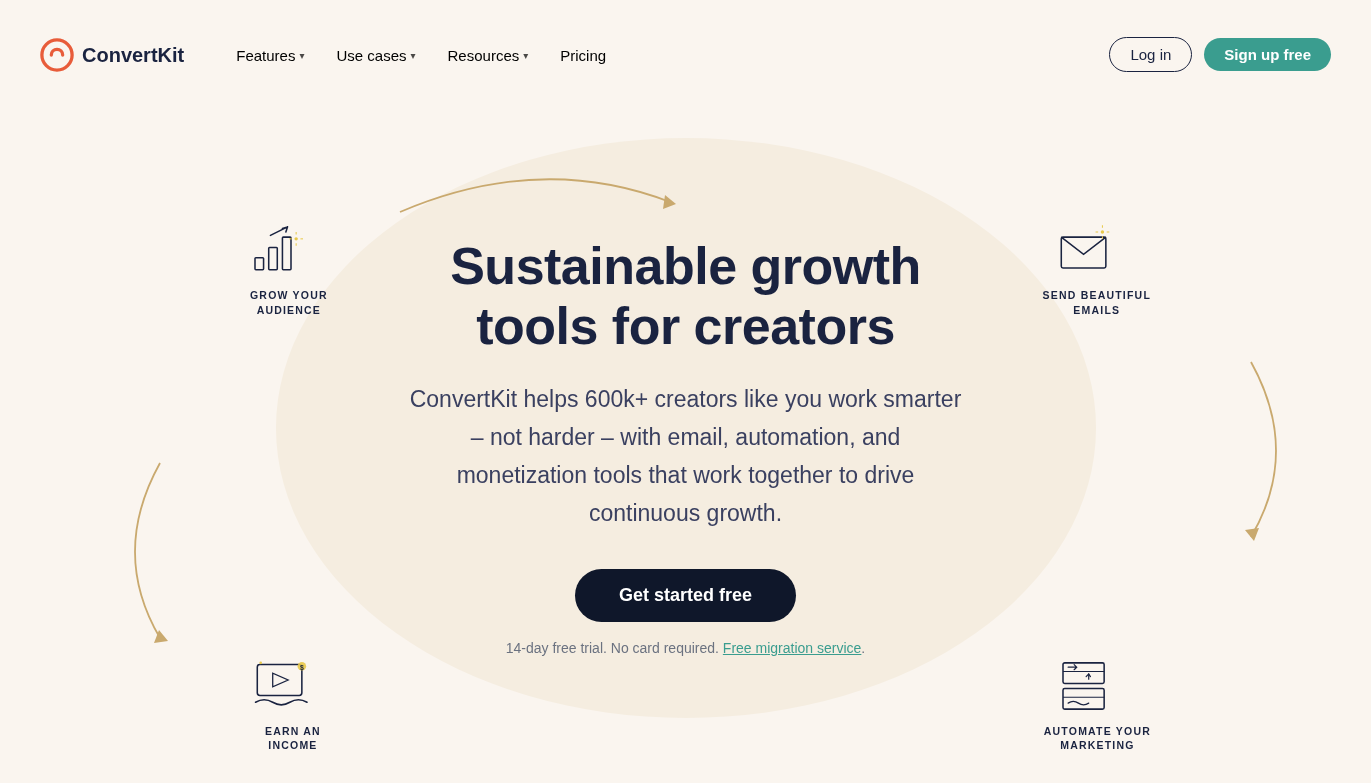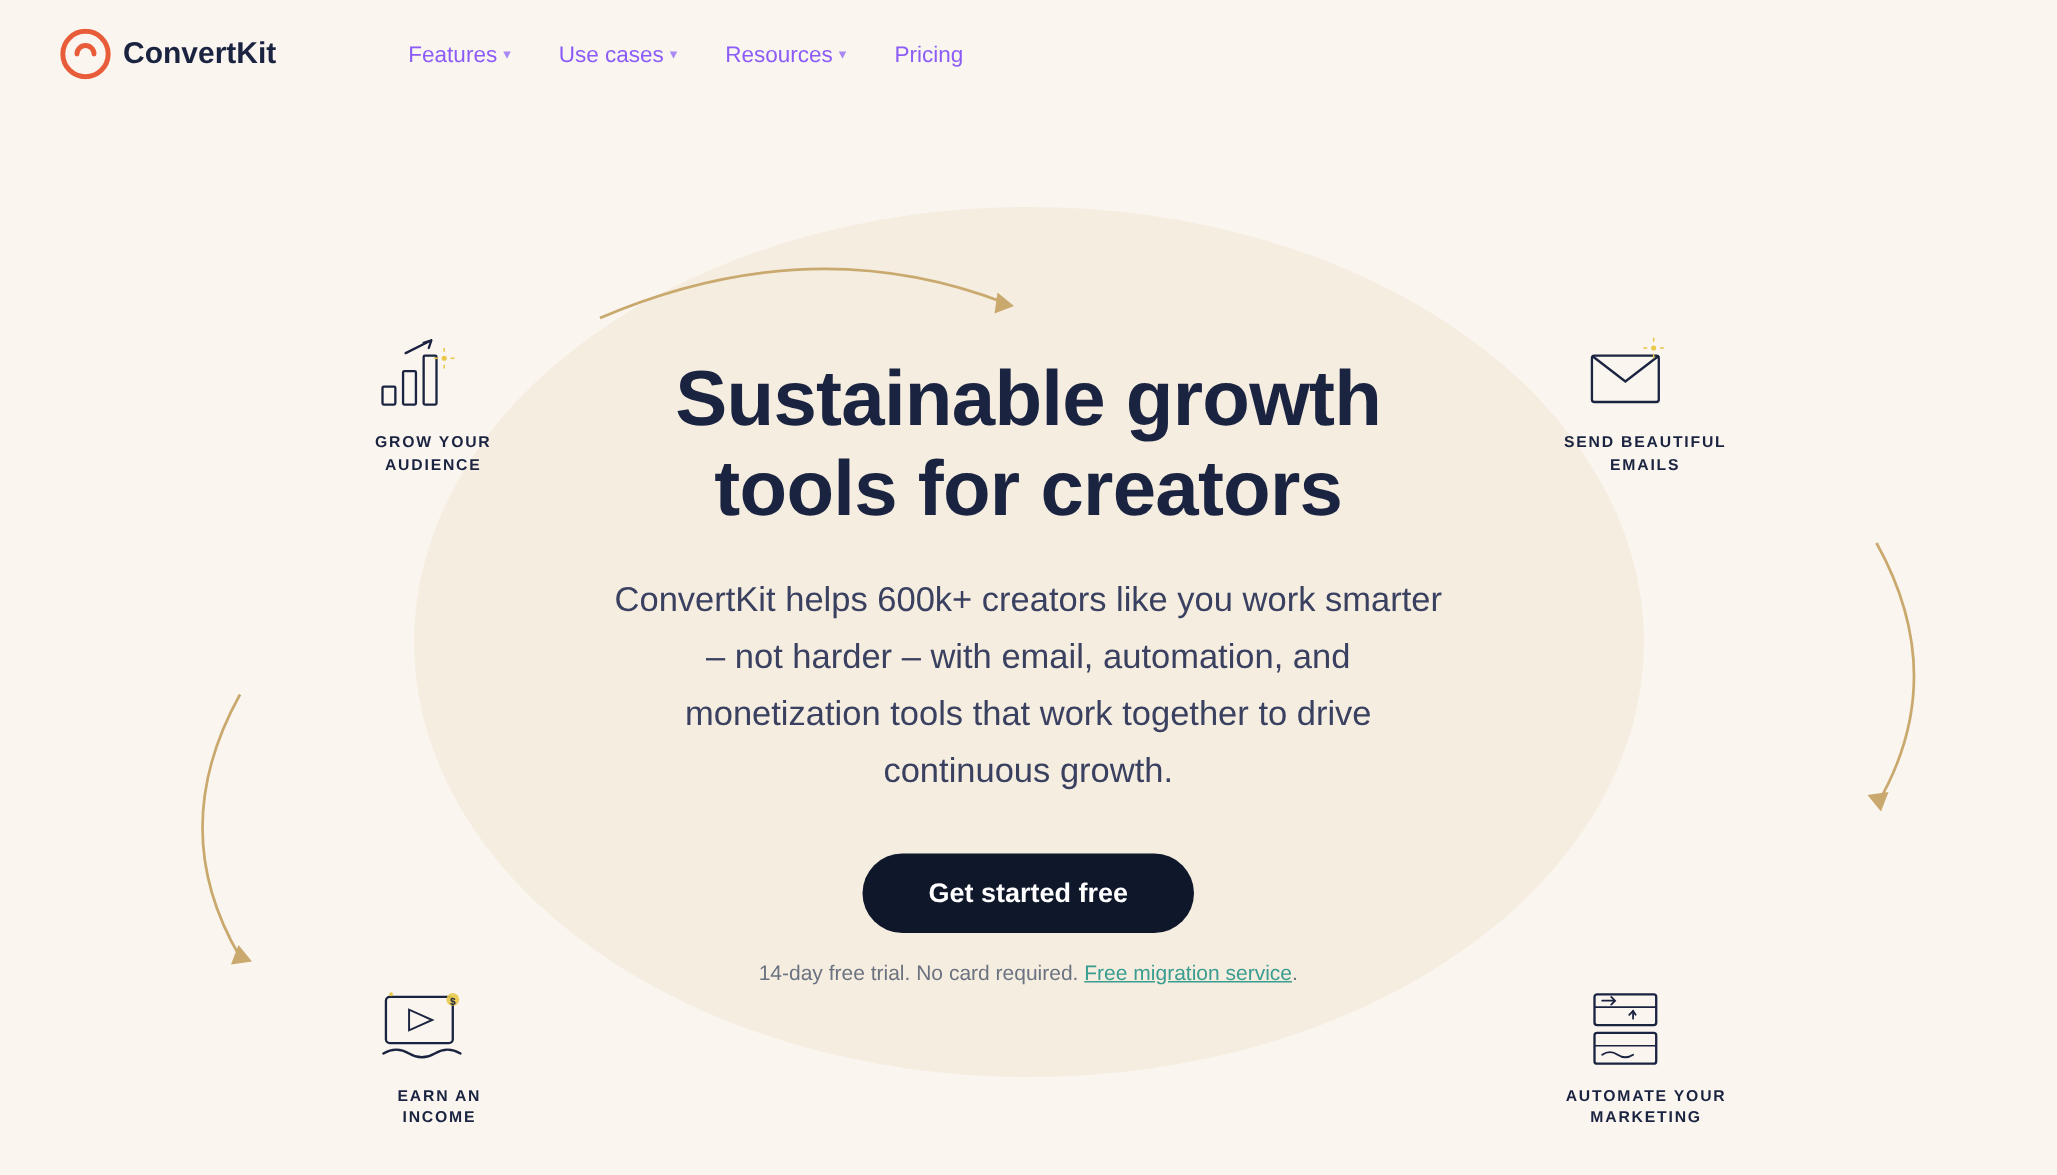--- a/index.html
+++ b/index.html
@@ -6,27 +6,26 @@
     body {
       font-family: -apple-system, BlinkMacSystemFont, 'Segoe UI', sans-serif;
       background-color: #faf5ef;
       min-height: 783px;
       overflow: hidden;
     }
 
     
     nav {
       display: flex;
-      align-items: center;
+      align-items: flex-end;
       padding: 0 40px;
       height: 72px;
       background: #faf5ef;
       position: relative;
       z-index: 10;
-      gap: 36px;
     }
     .nav-logo {
       display: flex;
       align-items: center;
       gap: 8px;
       margin-right: 40px;
     }
     .logo-icon {
       width: 34px;
       height: 34px;
@@ -41,21 +40,21 @@
       align-items: center;
       gap: 8px;
       flex: 1;
     }
     .nav-link {
       display: flex;
       align-items: center;
       gap: 4px;
       padding: 8px 12px;
       font-size: 15px;
-      color: #8b5cf6;
+      color: #000000;
       cursor: pointer;
       border-radius: 6px;
       font-weight: 500;
     }
     .nav-link .chevron {
       font-size: 10px;
       opacity: 0.7;
     }
     .nav-actions {
       display: flex;
@@ -214,20 +213,24 @@
     </div>
     <div class="nav-link">
       <span>Resources</span>
       <span class="chevron">▾</span>
     </div>
     <div class="nav-link">
       <span>Pricing</span>
     </div>
   </div>
 
+  <div class="nav-actions">
+    <button class="btn-login">Log in</button>
+    <button class="btn-signup">Sign up free</button>
+  </div>
 </nav>
 
 <section class="hero">
 
   <div class="oval"></div>
 
   <svg class="arc-svg" style="top:80px; left:380px; width:320px; height:80px;" viewBox="0 0 320 80">
     <path d="M20,60 Q160,0 290,50" stroke="#c9a96e" stroke-width="1.8" fill="none" stroke-dasharray="0"></path>
     <polygon points="285,43 296,52 283,57" fill="#c9a96e"></polygon>
   </svg>

